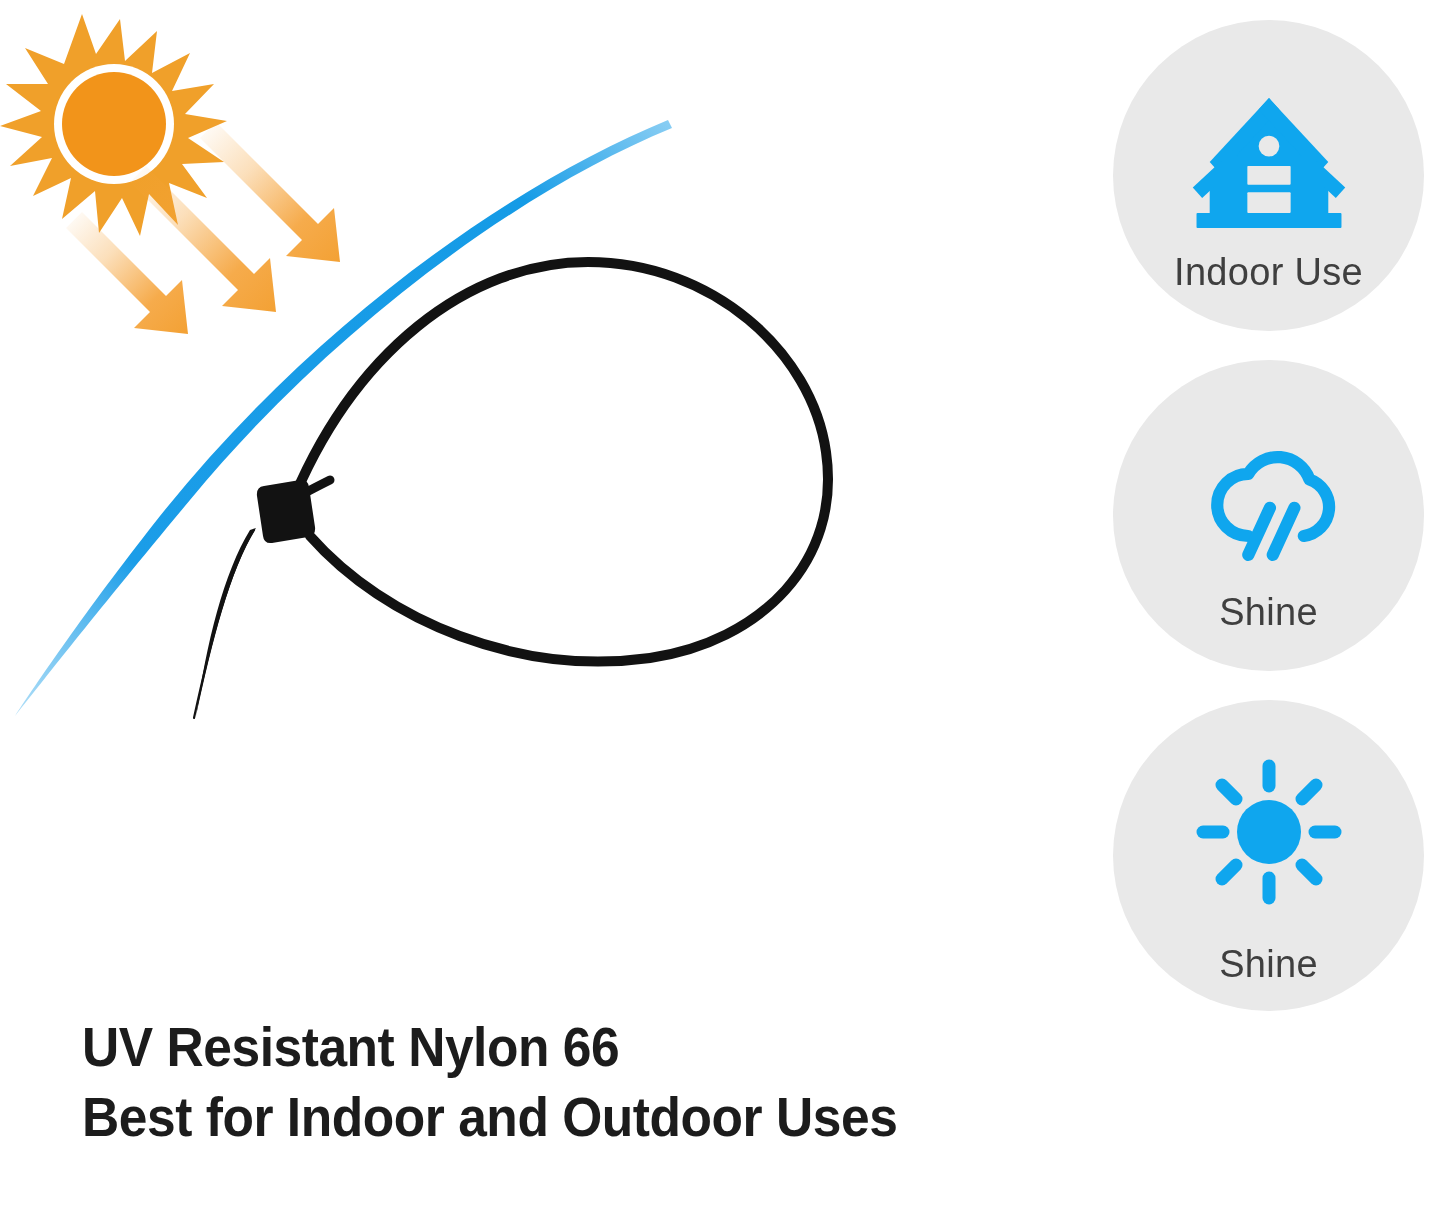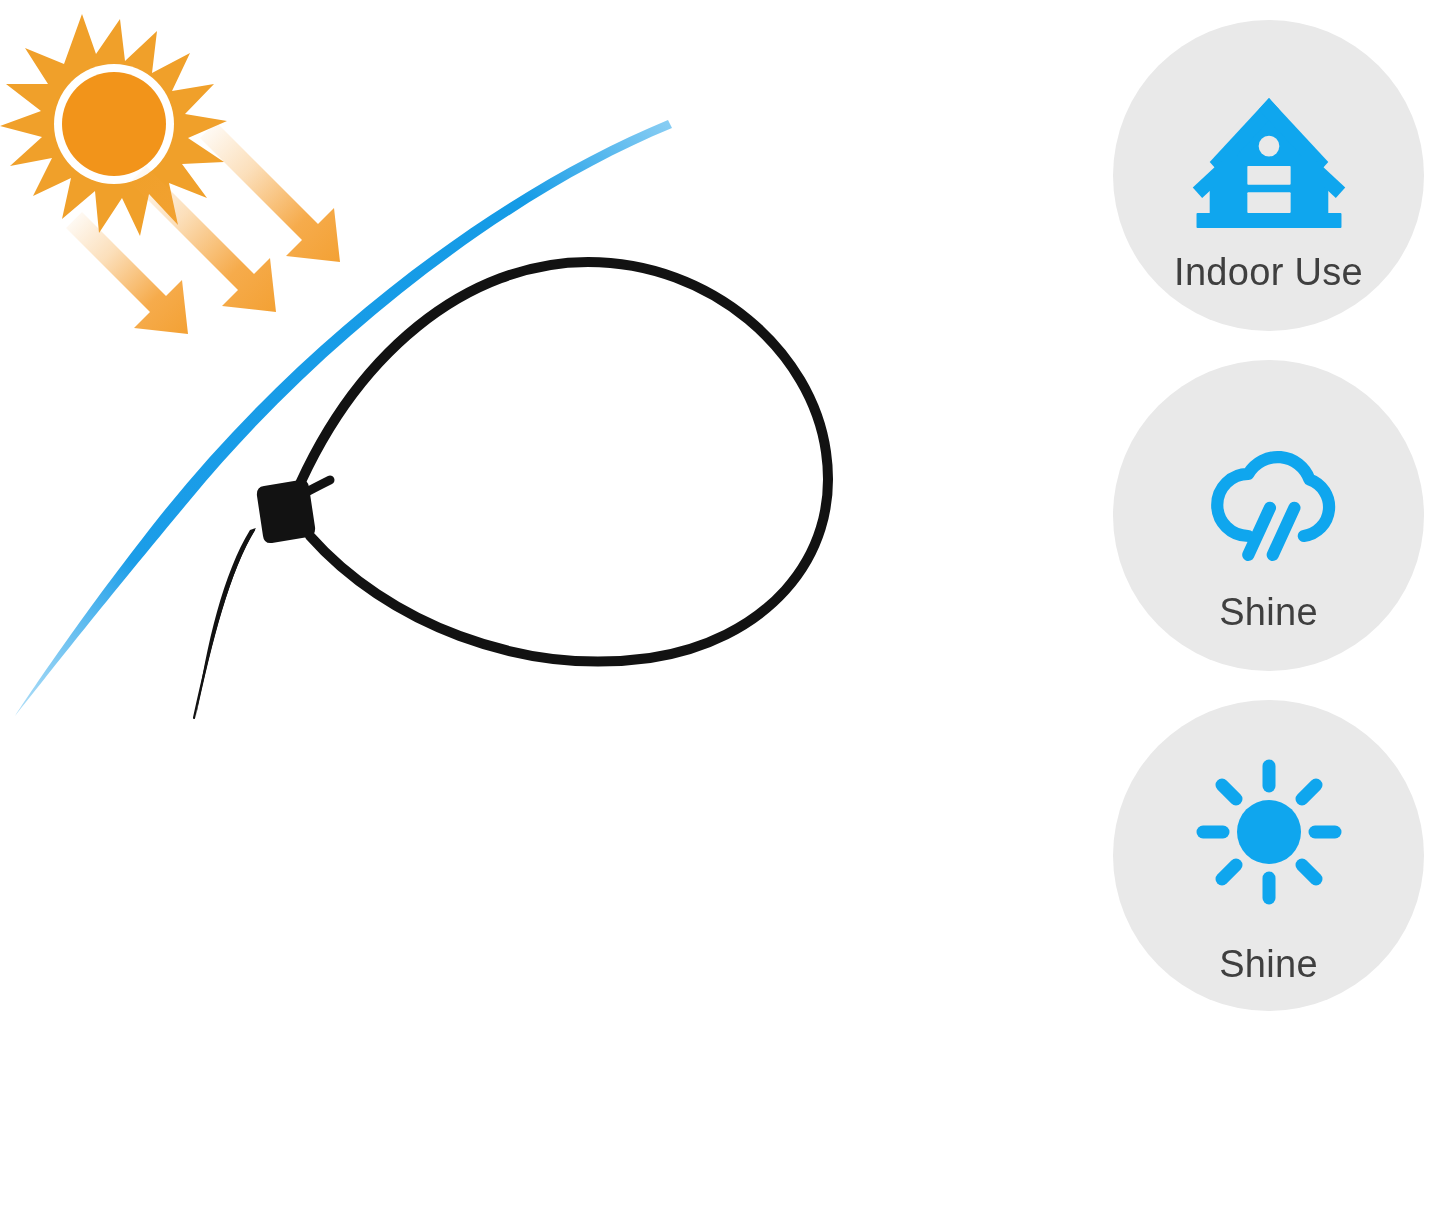--- a/index.html
+++ b/index.html
@@ -241,14 +241,18 @@
             <line x1="122" y1="27" x2="108" y2="41"></line>
             <line x1="42" y1="107" x2="28" y2="121"></line>
           </g>
         </svg>
       </div>
       <div class="badge-label">Shine</div>
     </div>
 
   </div>
 
+  <div id="headline">
+    <div class="headline-line">UV Resistant Nylon 66</div>
+    <div class="headline-line">Best for Indoor and Outdoor Uses</div>
+  </div>
 
 </div>
 
 </body></html>

